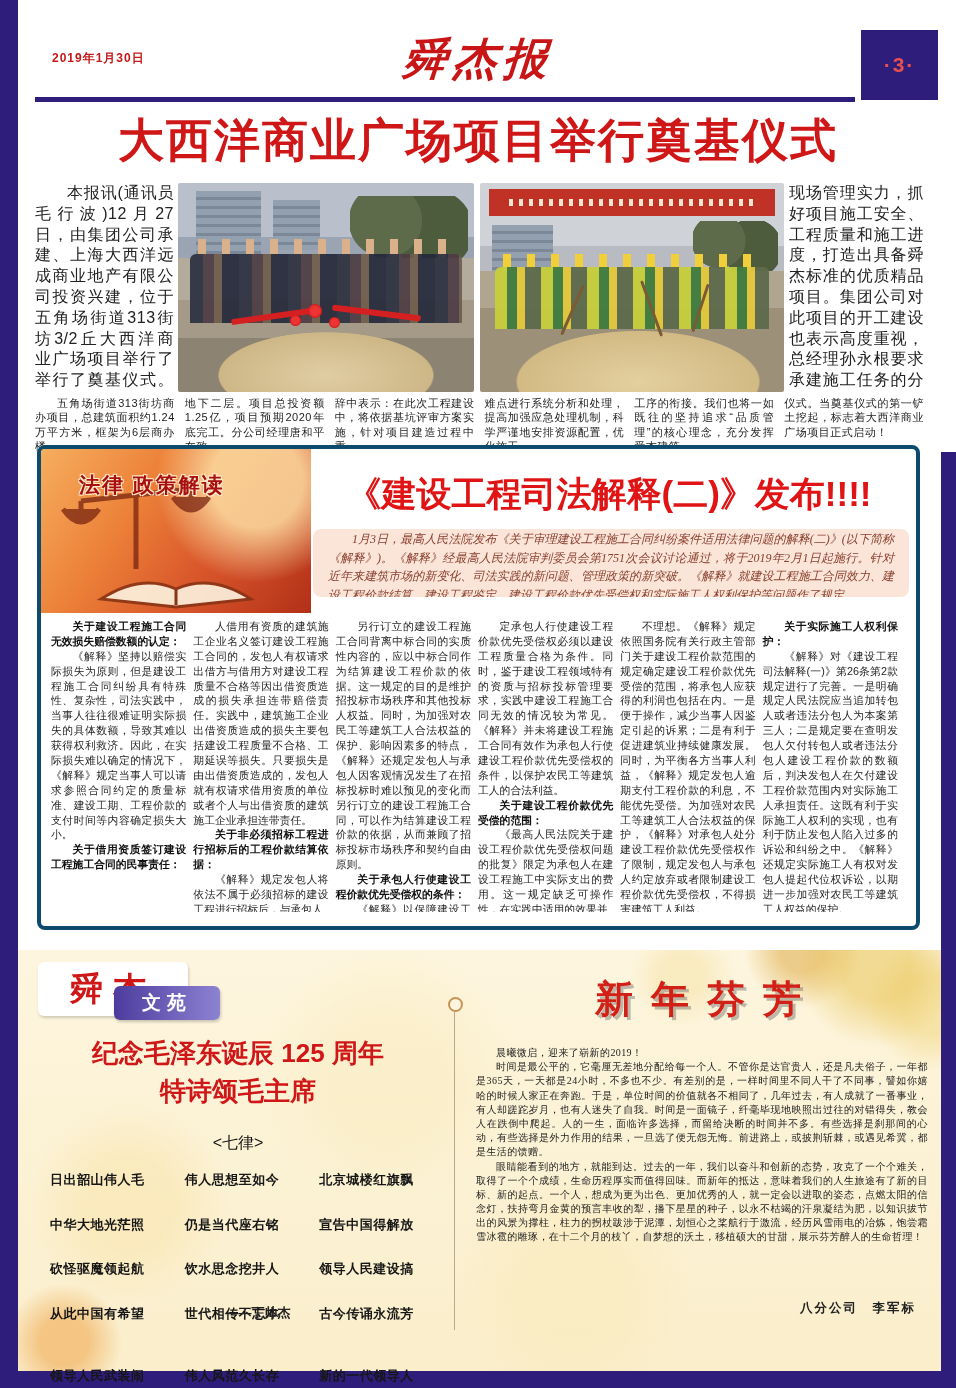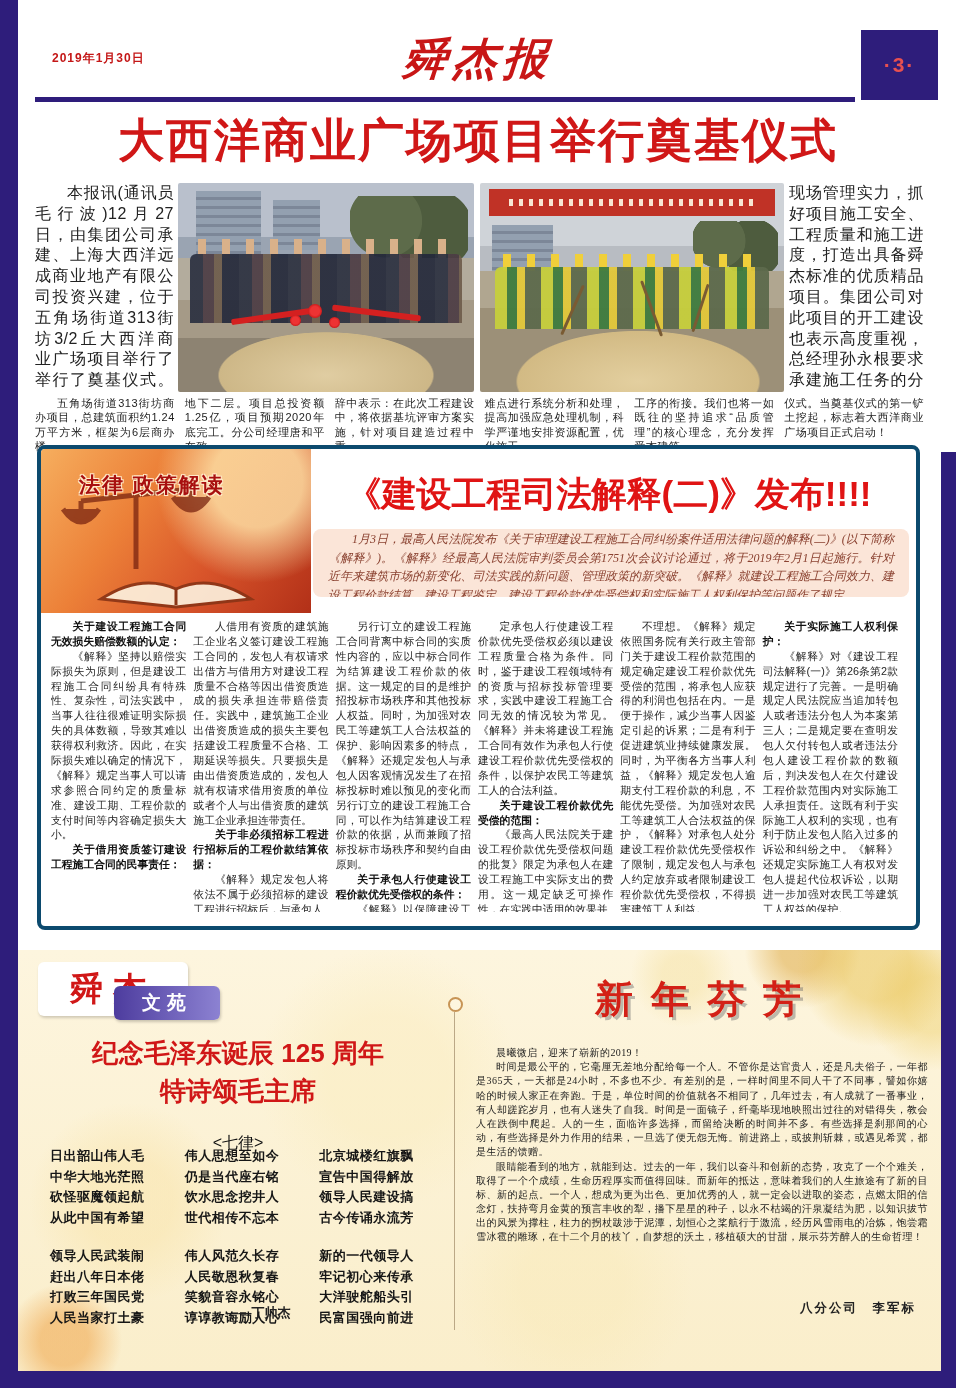--- a/index.html
+++ b/index.html
@@ -89,21 +89,21 @@
       box-shadow:1px 2px 3px rgba(0,0,0,.18);display:flex;align-items:center;justify-content:center;}
   .logo-white span{font-size:33px;font-weight:900;color:#d01717;letter-spacing:10px;font-family:"Liberation Serif",serif;}
   .logo-purple{left:96px;top:36px;width:106px;height:34px;border-radius:6px;
       background:linear-gradient(90deg,#4d3c9e,#8c82d2);display:flex;align-items:center;justify-content:center;
       box-shadow:1px 2px 3px rgba(0,0,0,.2);}
   .logo-purple span{font-size:19px;font-weight:bold;color:#fff;letter-spacing:6px;}
   .poem-t1{left:6px;top:86px;width:428px;text-align:center;font-size:26px;font-weight:900;color:#d01717;white-space:nowrap;}
   .poem-t2{left:6px;top:124px;width:428px;text-align:center;font-size:26px;font-weight:900;color:#d01717;}
   .poem-sub{left:6px;top:164px;width:428px;text-align:center;font-size:16px;color:#111;margin-top:19px;}
   .stanzas{left:32px;top:196px;width:390px;display:grid;grid-template-columns:repeat(3,1fr);column-gap:14px;row-gap:18px;}
-  .stanza div{font-size:13px;font-weight:bold;color:#161616;line-height:1.58;letter-spacing:0.5px;white-space:nowrap;}
+  .stanza div{font-size:13px;font-weight:bold;color:#161616;line-height:1.58;letter-spacing:0.5px;white-space:nowrap;margin-top:24px;}
   .poem-sign{left:110px;top:354px;width:260px;text-align:center;font-size:13px;font-weight:bold;color:#222;}
   .divider{left:436px;top:62px;width:1px;height:318px;background:#bba886;}
   .div-circle{left:430px;top:47px;width:11px;height:11px;border:2px solid #c79455;border-radius:50%;background:#fdf5de;}
   .essay-title{left:452px;top:24px;width:456px;text-align:center;font-family:"Liberation Serif","DejaVu Serif",serif;
       font-size:38px;font-weight:900;color:#d32016;letter-spacing:18px;text-indent:18px;
       text-shadow:3px 3px 0 rgba(110,110,110,.45);}
   .essay{left:458px;top:96px;width:452px;height:250px;overflow:hidden;}
   .essay p{margin:0;font-family:"Liberation Serif","DejaVu Serif",serif;font-size:10px;line-height:1.42;
       color:#1c1c1c;text-align:justify;text-indent:2em;letter-spacing:0.4px;}
   .essay-sign{left:458px;top:350px;width:440px;text-align:right;font-size:12.5px;font-weight:bold;color:#222;

